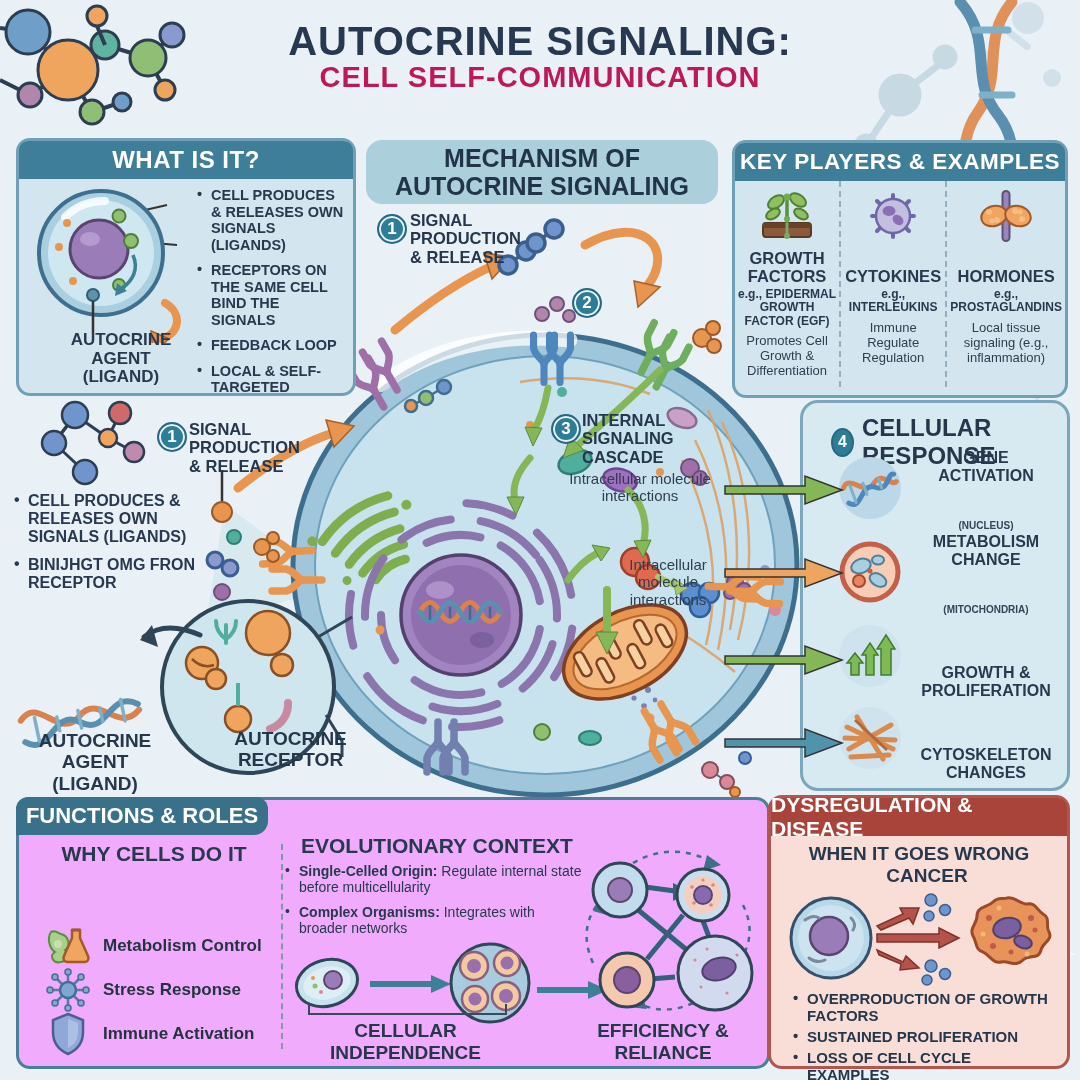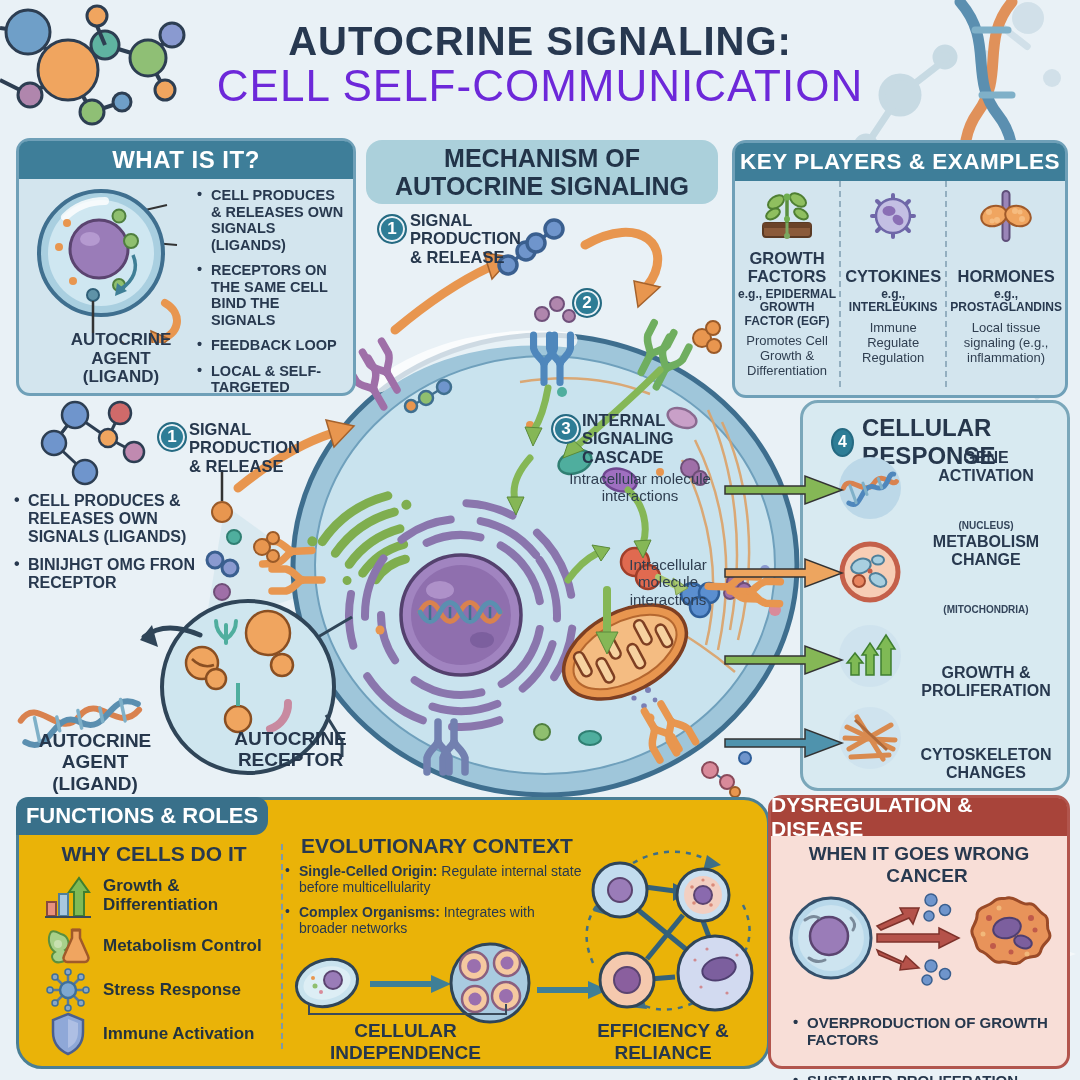--- a/index.html
+++ b/index.html
@@ -3,21 +3,21 @@
 <meta charset="utf-8">
 <style>
   html,body{margin:0;padding:0;}
   #canvas{position:relative;width:1080px;height:1080px;background:#e9f1f6;overflow:hidden;
           font-family:"Liberation Sans","DejaVu Sans",sans-serif;color:#28394f;}
   .abs{position:absolute;}
   svg{display:block;}
   
   .title{left:140px;top:20px;width:800px;text-align:center;z-index:2;}
   .title .l1{font-size:40px;font-weight:800;letter-spacing:1px;color:#273850;line-height:1.05;}
-  .title .l2{font-size:44px;font-weight:400;letter-spacing:1px;color:#6d28d9;line-height:1.1;}
+  .title .l2{font-size:29px;font-weight:700;letter-spacing:1px;color:#be185d;line-height:1.1;}
   
   .panel{border:3px solid #6fa0b8;border-radius:14px;background:#d3e5ee;z-index:2;}
   .panel .hdr{height:38px;background:#3e7e99;border-radius:9px 9px 0 0;color:#fff;font-weight:800;
               font-size:24px;display:flex;align-items:center;justify-content:center;letter-spacing:.5px;}
   .caps{font-weight:800;color:#28394f;}
   
   .blist .bi{position:relative;padding-left:14px;font-weight:800;margin-bottom:9px;line-height:1.14;}
   .blist .bi:before{content:"•";position:absolute;left:0;top:-1px;}
   
   #whatisit{left:16px;top:138px;width:334px;height:252px;}
@@ -47,40 +47,40 @@
   #response{left:800px;top:400px;width:264px;height:385px;background:#d8eaf1;border:3px solid #7aa7ba;border-radius:18px;z-index:2;}
   #response .ttl{display:flex;align-items:center;gap:8px;padding:11px 0 0 28px;}
   #response .ttl .n{width:25px;height:25px;border-radius:50%;background:#2e7d96;color:#fff;font-weight:800;font-size:16px;display:flex;align-items:center;justify-content:center;border:2px solid #256a82;}
   #response .ttl .h{font-size:24px;font-weight:800;color:#26374c;}
   .ritem{position:absolute;left:0;width:264px;height:80px;}
   .ritem .ic{position:absolute;left:34px;top:4px;}
   .ritem .tx{position:absolute;left:112px;top:0;width:142px;height:80px;display:flex;flex-direction:column;align-items:center;justify-content:flex-end;text-align:center;gap:36px;}
   .ritem .t1{font-size:16px;font-weight:800;line-height:1.08;}
   .ritem .t2{font-size:10px;font-weight:700;color:#33445a;}
   
-  #functions{left:16px;top:797px;width:748px;height:266px;background:#eab308;border:3px solid #4a7f95;border-radius:26px;z-index:2;}
+  #functions{left:16px;top:797px;width:748px;height:266px;background:#f0abfc;border:3px solid #4a7f95;border-radius:14px;z-index:2;}
   #functions .band{position:absolute;left:-3px;top:-3px;width:252px;height:38px;background:#39708a;border-radius:12px 12px 14px 0;
                    color:#fff;font-weight:800;font-size:22px;display:flex;align-items:center;justify-content:center;}
   #functions .why-t{position:absolute;left:30px;top:42px;width:210px;text-align:center;font-size:21px;font-weight:800;}
   .witem{position:absolute;left:26px;display:flex;align-items:center;gap:12px;}
   .witem .lbl{font-size:17px;font-weight:700;color:#23333f;line-height:1.1;}
   #functions .vsep{position:absolute;left:262px;top:44px;height:205px;border-left:2px dashed #7d9aa8;}
   #functions .evo-t{position:absolute;left:282px;top:34px;font-size:21px;font-weight:800;text-align:right;}
   #functions .evo-b{position:absolute;left:266px;top:64px;width:300px;font-size:14px;line-height:1.15;}
   #functions .evo-b .bi{font-weight:400;}
   #functions .evo-b .bd{font-weight:800;}
   .cap{position:absolute;font-size:19px;font-weight:800;text-align:center;color:#26374c;z-index:6;}
   #bracket{left:308px;top:1004px;width:195px;height:9px;border-left:2px solid #3a4a5a;border-right:2px solid #3a4a5a;border-bottom:2px solid #3a4a5a;z-index:6;}
   
   #dysreg{left:768px;top:795px;width:296px;height:268px;background:#f8ded7;border:3px solid #b2554d;border-radius:14px;z-index:2;}
   #dysreg .hdr{height:38px;background:#a8443a;border-radius:9px 9px 0 0;color:#fff;font-weight:800;font-size:21px;display:flex;align-items:center;justify-content:center;}
   #dysreg .t1{margin-top:7px;text-align:center;font-size:19px;font-weight:800;}
   #dysreg .t2{text-align:center;font-size:19px;font-weight:800;padding-left:16px;}
   #dysreg .blist{position:absolute;left:22px;top:192px;width:260px;font-size:15px;color:#26374c;}
-  #dysreg .blist .bi{margin-bottom:4px;margin-top:24px;}
+  #dysreg .blist .bi{margin-bottom:4px;}
   
   .freelabel{position:absolute;font-weight:800;text-align:center;color:#26374c;z-index:6;line-height:1.12;}
   .z1{z-index:1}.z4{z-index:4}.z5{z-index:5}
 </style>
 </head>
 <body>
 
 <div id="canvas">
 
   <svg class="abs" style="left:0;top:0;z-index:0" width="1080" height="1080" viewBox="0 0 1080 1080">
@@ -637,29 +637,20 @@
       <path d="M5,46 H85 V36 L122,50 L85,64 V54 H5 Z" fill="#85b756"></path>
       <path d="M5,129 H85 V119 L122,133 L85,147 V137 H5 Z" fill="#eda55f"></path>
       <path d="M5,216 H85 V206 L122,220 L85,234 V224 H5 Z" fill="#85b756"></path>
       <path d="M5,299 H85 V289 L122,303 L85,317 V307 H5 Z" fill="#4f93ad"></path>
     </g>
   </svg>
 
   <div id="functions" class="abs">
     <div class="band">FUNCTIONS &amp; ROLES</div>
     <div class="why-t">WHY CELLS DO IT</div>
-    <div class="witem" style="top:74px">
-      <svg width="46" height="44" viewBox="0 0 46 44">
-        <rect x="2" y="28" width="9" height="14" fill="#e8917e" stroke="#8a4a3f" stroke-width="2"></rect>
-        <rect x="14" y="20" width="9" height="22" fill="#a8c8e0" stroke="#4f7f9a" stroke-width="2"></rect>
-        <path d="M29,42 V18 H24 L34,4 L44,18 H39 V42 Z" fill="#7fba55" stroke="#3f7f2f" stroke-width="2"></path>
-        <line x1="0" y1="43" x2="46" y2="43" stroke="#3a4a5a" stroke-width="2"></line>
-      </svg>
-      <div class="lbl" style="width:150px">Growth &amp; Differentiation</div>
-    </div>
     <div class="witem" style="top:124px">
       <svg width="46" height="44" viewBox="0 0 46 44">
         <path d="M6,8 C2,14 4,24 10,28 C4,32 8,40 16,38 C22,37 24,30 20,26 C26,22 24,12 16,10 C12,8 9,6 6,8 Z" fill="#a8d08a" stroke="#5a8f3f" stroke-width="2"></path>
         <circle cx="13" cy="20" r="4" fill="#c8e0b0"></circle>
         <path d="M27,6 h8 v8 l8,18 a4,4 0 0 1 -4,6 h-16 a4,4 0 0 1 -4,-6 l8,-18 Z" fill="#f0a560" stroke="#a05a2a" stroke-width="2.5"></path>
         <line x1="27" y1="6" x2="35" y2="6" stroke="#a05a2a" stroke-width="3"></line>
       </svg>
       <div class="lbl">Metabolism Control</div>
     </div>
     <div class="witem" style="top:168px">

